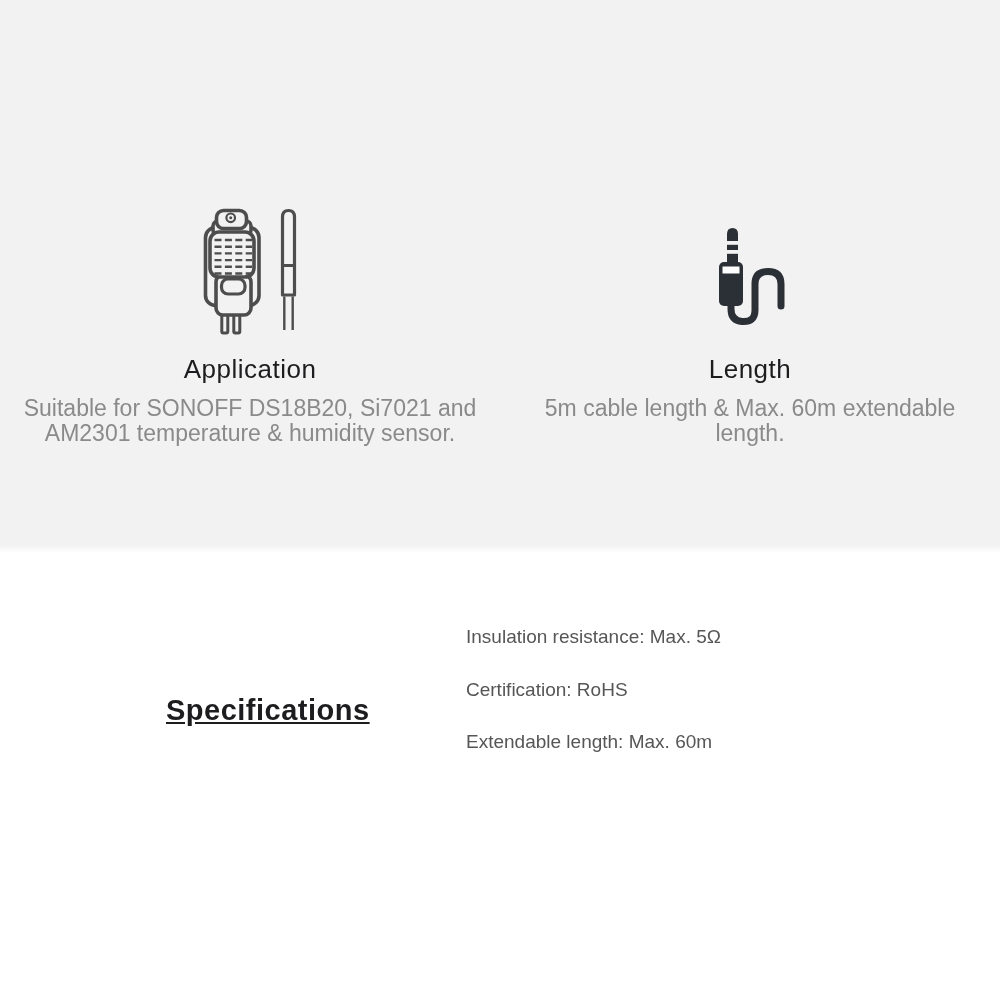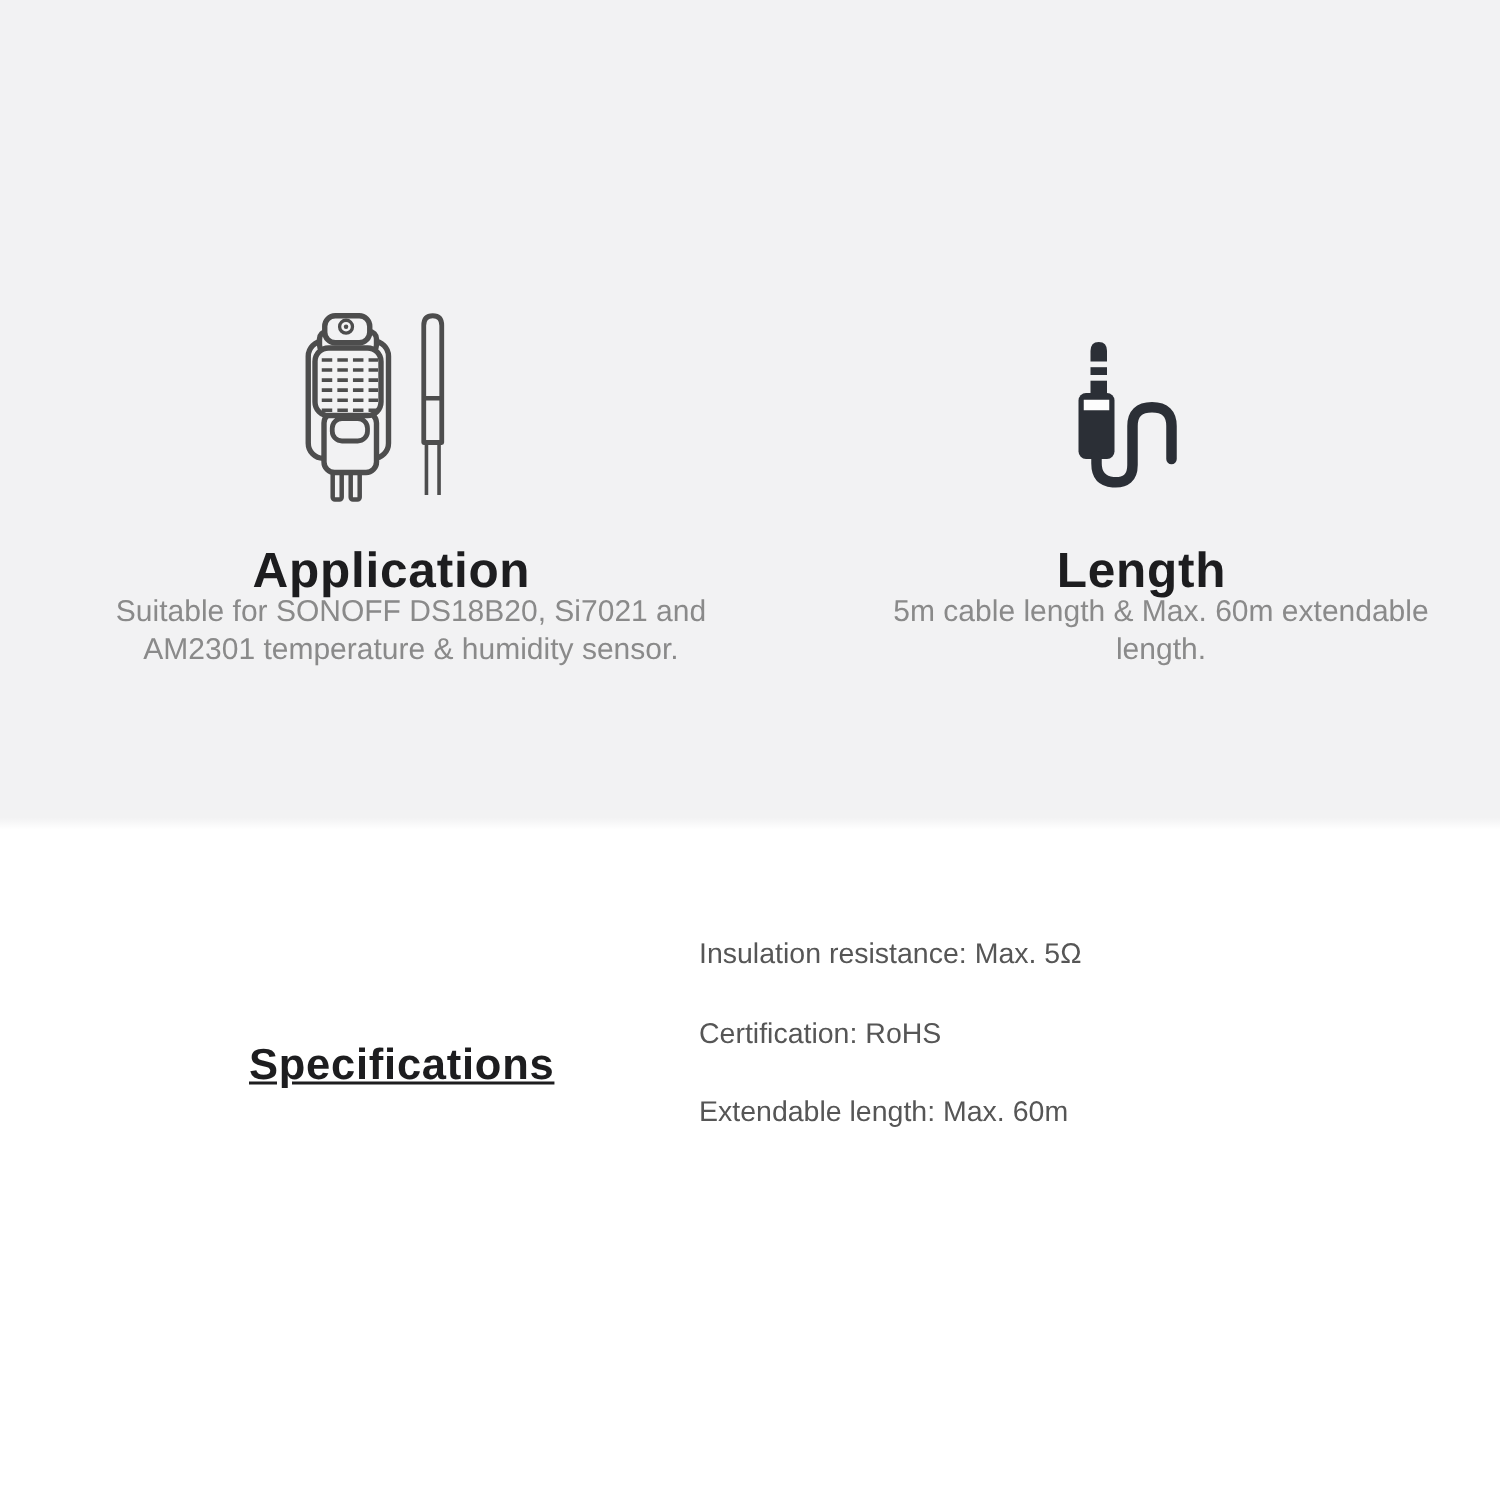--- a/index.html
+++ b/index.html
@@ -22,31 +22,30 @@
     position: relative;
     width: 500px; height: 100%;
     text-align: center;
   }
   .feature-icon { position: absolute; display: block; }
   #app-icon    { left: 183px; top: 200px; }
   #jack-icon   { left: 195px; top: 218px; }
 
   .feature-title {
     position: absolute; top: 352px; left: 0; width: 100%;
-    margin: 11px;
-    font-size: 33px; line-height: 34px; font-weight: bold;
+    margin: 0;
+    font-size: 26px; line-height: 34px; font-weight: normal;
     color: #1d1d1f; letter-spacing: 0.5px;
   }
   .feature-desc {
     position: absolute; top: 396px; left: 0; width: 100%;
     margin: 0;
-    font-size: 20px; line-height: 25px;
+    font-size: 23px; line-height: 25px;
     color: #8a8a8a;
     white-space: pre-line;
-    padding-left: 24px;
   }
 
   
   .specs {
     position: relative;
     width: 1000px; height: 447px;
     background: #ffffff;
   }
   .specs-title {
     position: absolute; left: 166px; top: 139px;

